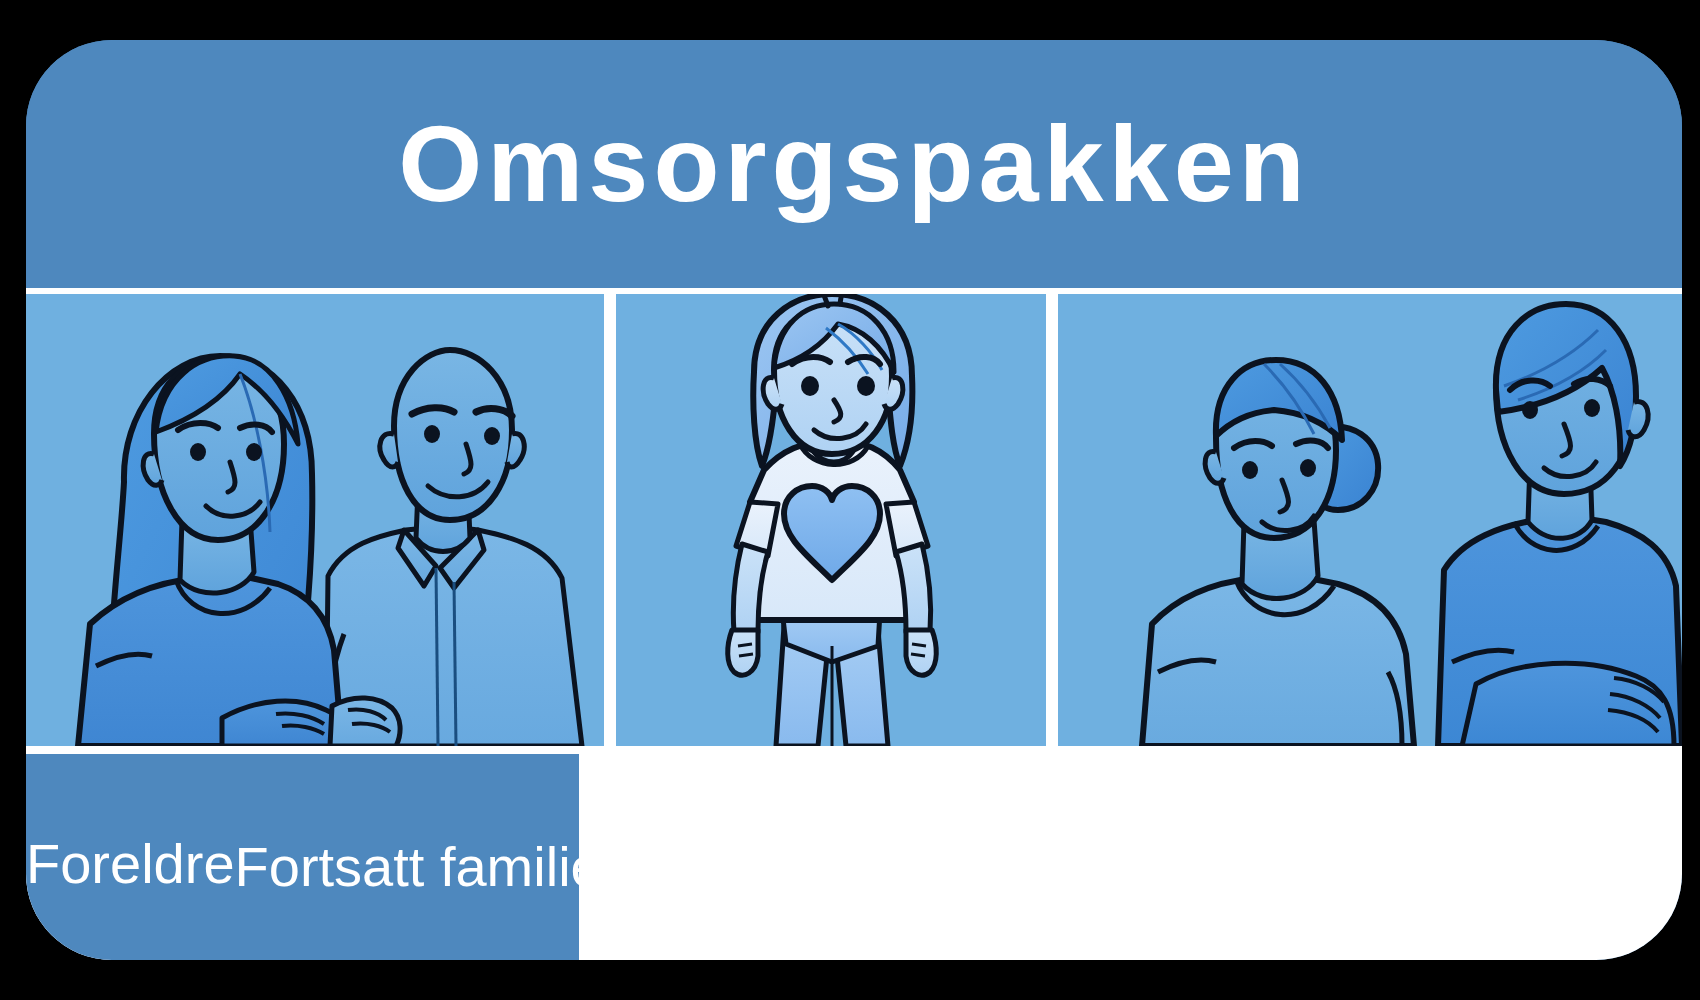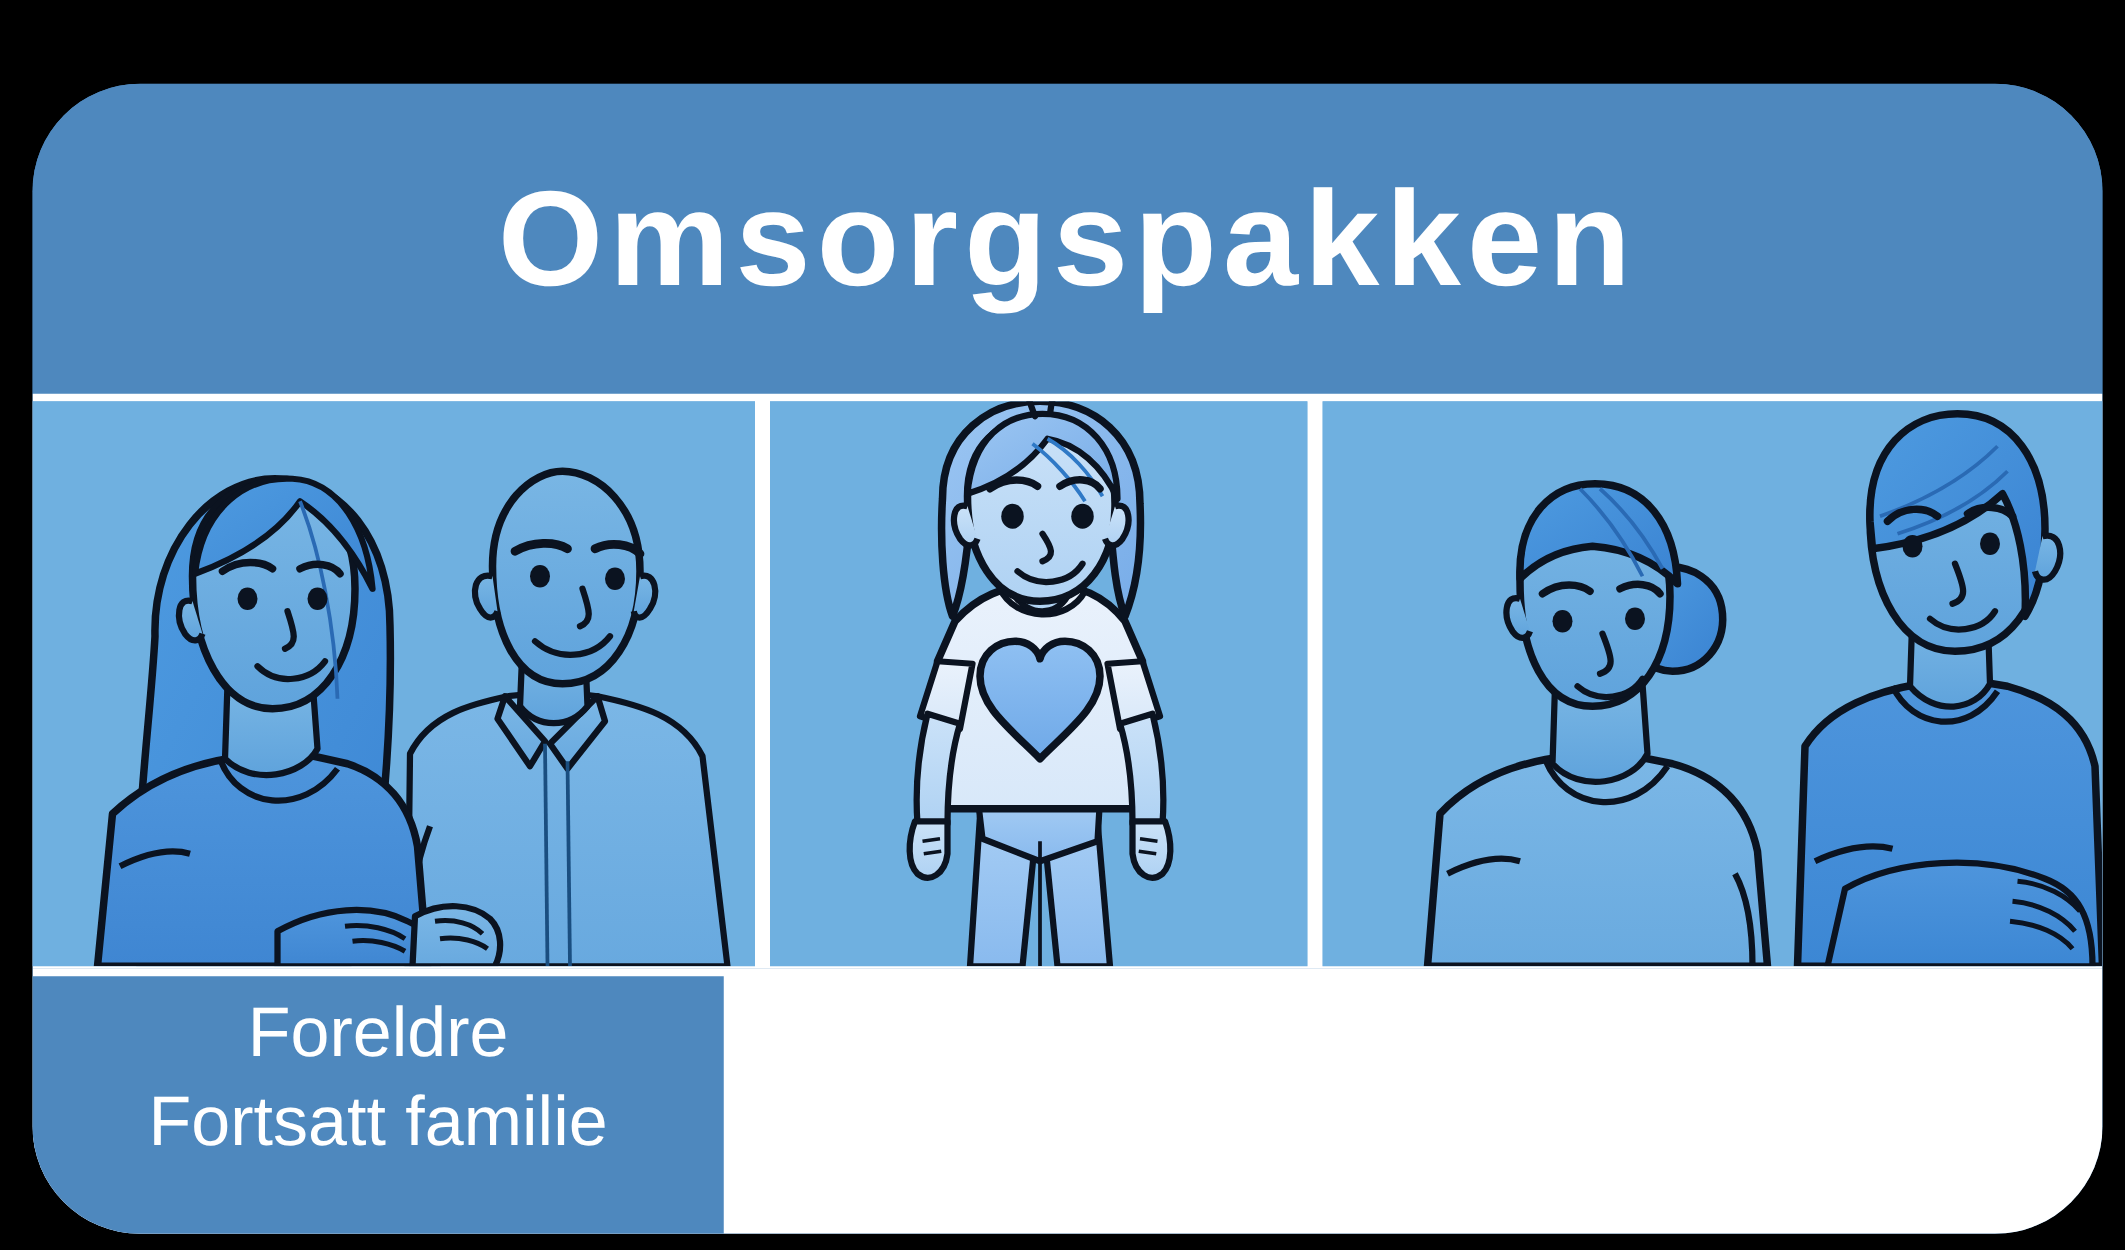--- a/index.html
+++ b/index.html
@@ -25,21 +25,20 @@
   .card {
     position: absolute;
     left: 26px;
     top: 40px;
     width: 1656px;
     height: 920px;
     background: #4E88BE;
     border-radius: 86px;
     overflow: hidden;
     box-sizing: border-box;
-    margin-top: 27px;
   }
 
   
   .header {
     position: absolute;
     left: 0;
     top: 0;
     width: 100%;
     height: 248px;
     background: #4E88BE;
@@ -88,21 +87,21 @@
     width: 100%;
     height: 212px;
     background: #FFFFFF;
   }
   .fcell {
     position: absolute;
     top: 6px;
     height: 206px;
     background: #4E88BE;
     display: flex;
-    flex-direction: column;
+    flex-direction: row;
     align-items: center;
     justify-content: flex-start;
     padding-top: 14px;
     box-sizing: border-box;
   }
   .fcell.f-left  { left: 0px;    width: 553px; }
   .fcell.f-mid   { left: 562px;  width: 490px; }
   .fcell.f-right { left: 1061px; width: 595px; }
 
   .f-title {

